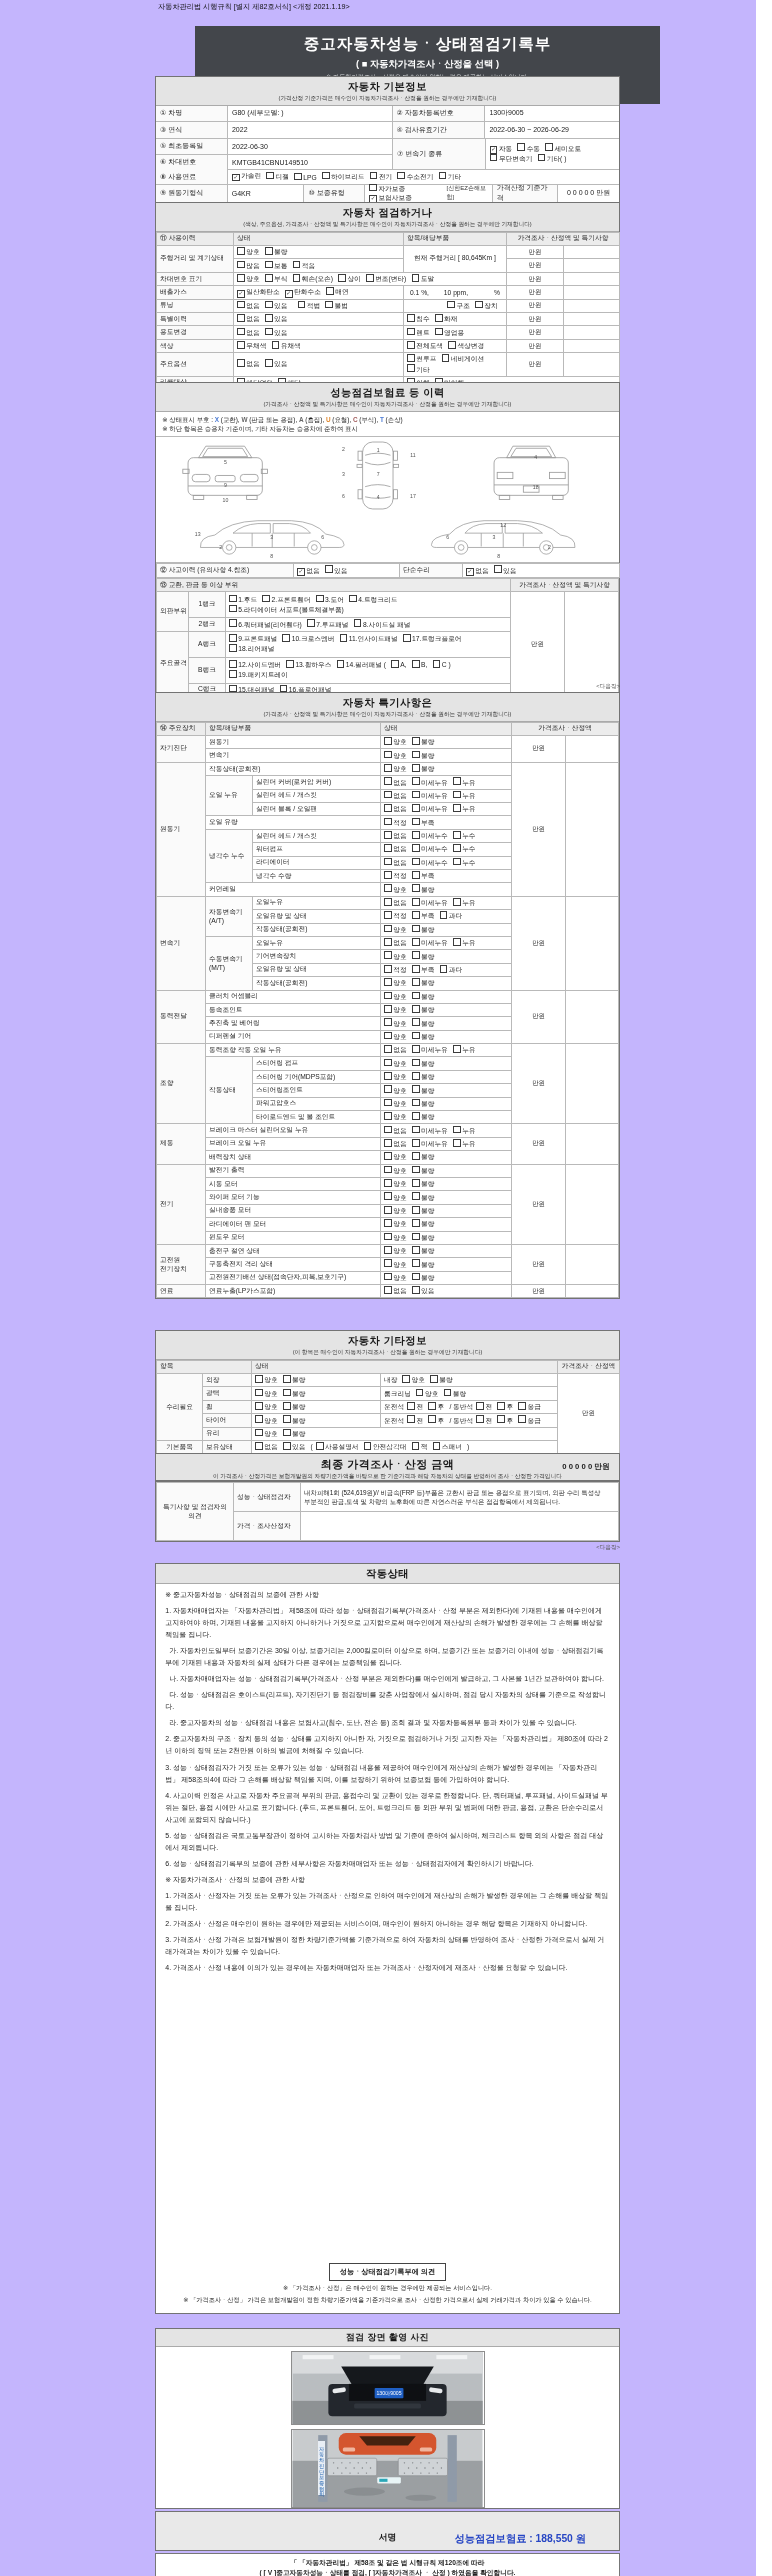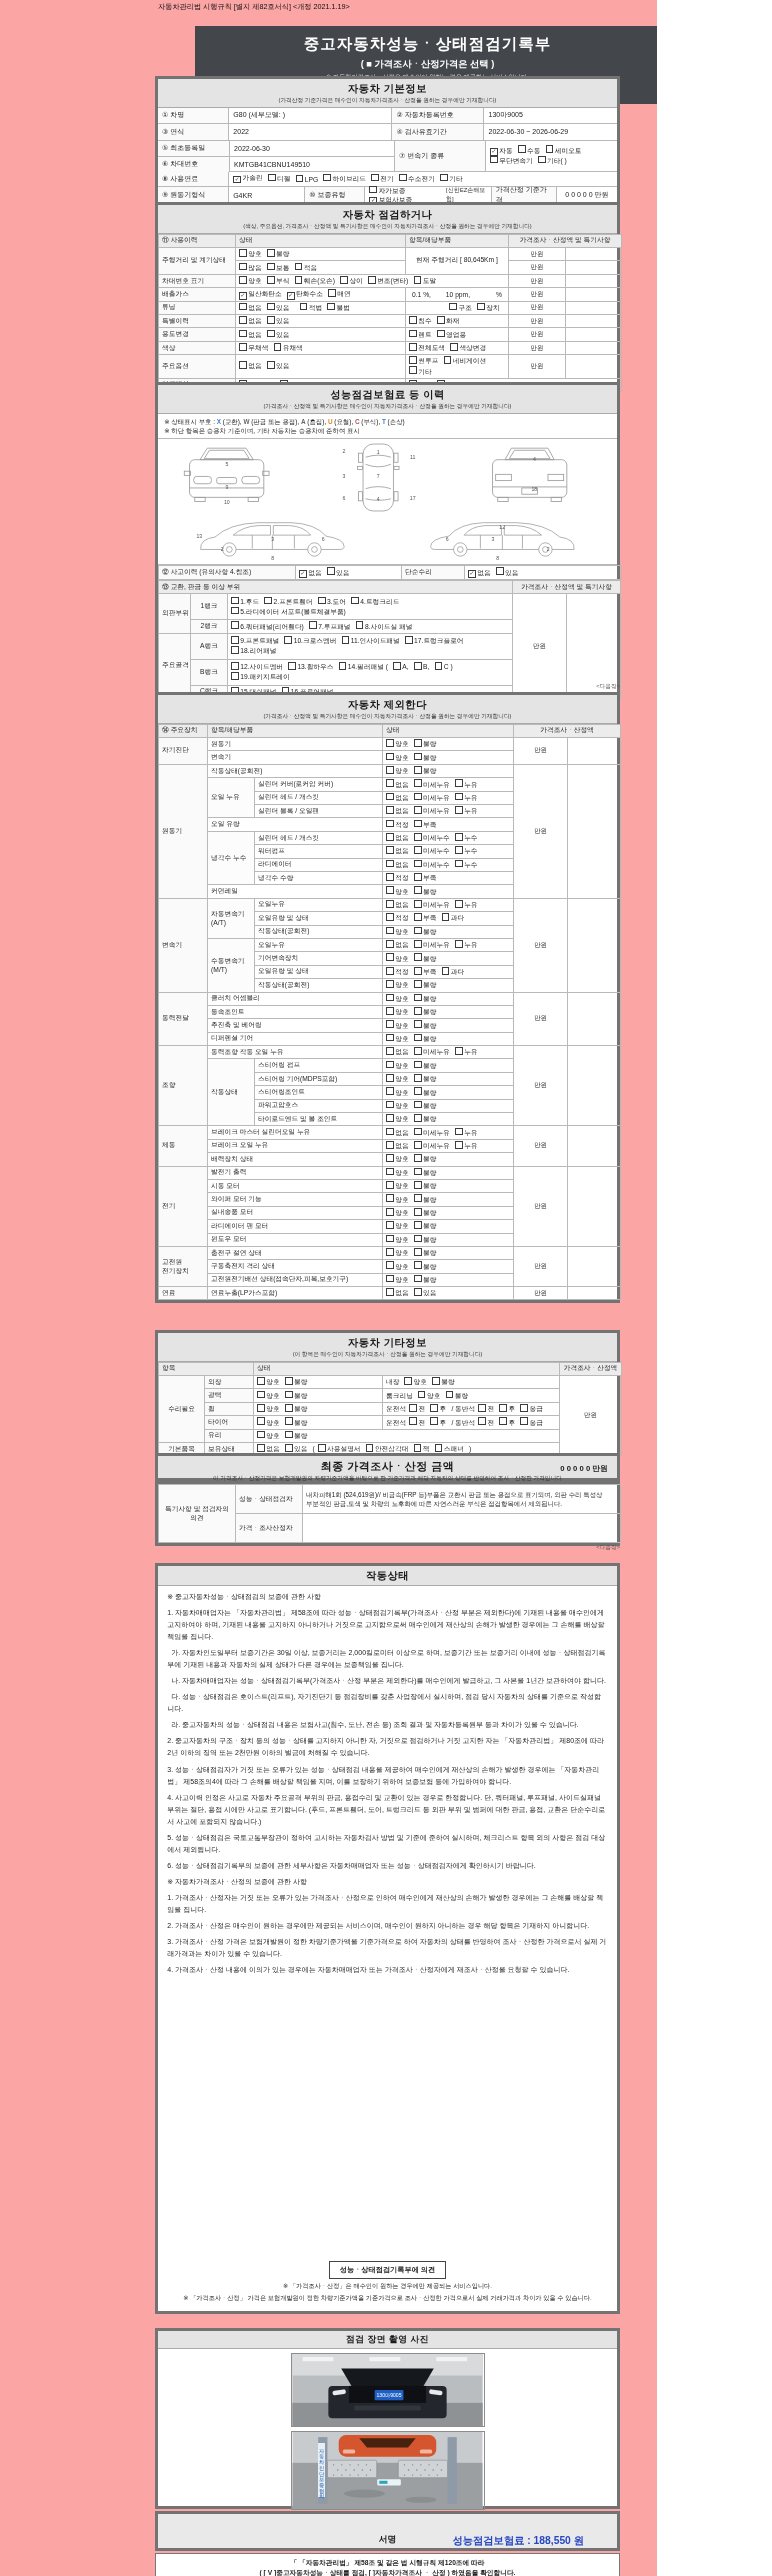--- a/index.html
+++ b/index.html
@@ -1,20 +1,20 @@
 <!DOCTYPE html>
 <html style="font-size:8.2px"><head>
 <meta charset="utf-8">
 <style>
   html,body{margin:0;padding:0;background:#fff;}
-  .page{position:relative;width:657px;height:2576px;background:#fca5a5;overflow:hidden;
+  .page{position:relative;width:756px;height:2576px;background:#c4b5fd;overflow:hidden;
         font-family:"Liberation Sans","DejaVu Sans",sans-serif;color:#1a1a1a;}
   .regnote{position:absolute;left:158px;top:1.5px;font-size:7.2px;color:#111;}
   .sec{position:absolute;left:155px;width:465px;box-sizing:border-box;background:#fff;}
-  .boxed{border:3px solid #737373;}
+  .boxed{border:1px solid #737373;}
   
   .dkhead{background:#43464b;color:#fff;padding:8.2px 0 5.2px 0;}
   .dkhead .t1{text-align:center;font-size:15.5px;font-weight:bold;letter-spacing:1px;}
   .dkhead .t2{text-align:center;font-size:9.3px;font-weight:bold;margin-top:3.1px;}
   .dkhead .t3{text-align:center;font-size:6.2px;color:#d9dbdd;margin-top:2.1px;}
   .dkhead .docno{font-size:7.7px;font-weight:bold;margin:6.2px 0 0 12.4px;color:#fff;}
   
   .band{background:#e4e4e4;text-align:center;padding:2.6px 2.1px 2.1px 2.1px;border-bottom:0.5px solid #aaa;}
   .band .bt{font-size:10.3px;font-weight:bold;letter-spacing:0.5px;}
   .band .bn{font-size:5.7px;color:#333;margin-top:1px;}
@@ -66,21 +66,21 @@
 </style>
 </head>
 <body>
 
 <div class="page">
 
   <div class="regnote">자동차관리법 시행규칙 [별지 제82호서식] &lt;개정 2021.1.19&gt;</div>
 
   <div class="sec dkhead" style="top:26px;margin-left:40px;">
     <div class="t1">중고자동차성능ㆍ상태점검기록부</div>
-    <div class="t2">( ■ 가격조사ㆍ산정가격은 선택 )</div>
+    <div class="t2">( ■ 자동차가격조사ㆍ산정을 선택 )</div>
     <div class="t3">※ 자동차가격조사ㆍ산정은 매수인이 원하는 경우 제공하는 서비스입니다.</div>
     <div class="docno">제 5010030091호</div>
   </div>
 
   <div class="sec boxed" style="top:76px;">
     <div class="band">
       <div class="bt">자동차 기본정보</div>
       <div class="bn">(가격산정 기준가격은 매수인이 자동차가격조사ㆍ산정을 원하는 경우에만 기재합니다)</div>
     </div>
     <div class="frow" style="height:15.5px;">
@@ -374,21 +374,21 @@
         <td><span class="opt"><span class="cb"></span>15.대쉬패널</span><span class="opt"><span class="cb"></span>16.플로어패널</span></td>
       </tr>
     </tbody>
       </table>
   </div>
 
   <div class="nextpg" style="top:683px;">&lt;다음장&gt;</div>
 
   <div class="sec boxed" style="top:692px;">
     <div class="band">
-      <div class="bt">자동차 제외한다</div>
+      <div class="bt">자동차 특기사항은</div>
       <div class="bn">(가격조사ㆍ산정액 및 특기사항은 매수인이 자동차가격조사ㆍ산정을 원하는 경우에만 기재합니다)</div>
     </div>
     <table>
       <colgroup>
           <col style="width:49px;">
           <col style="width:47px;">
           <col style="width:128px;">
           <col style="width:131px;">
           <col style="width:54px;">
           <col style="width:53px;">

